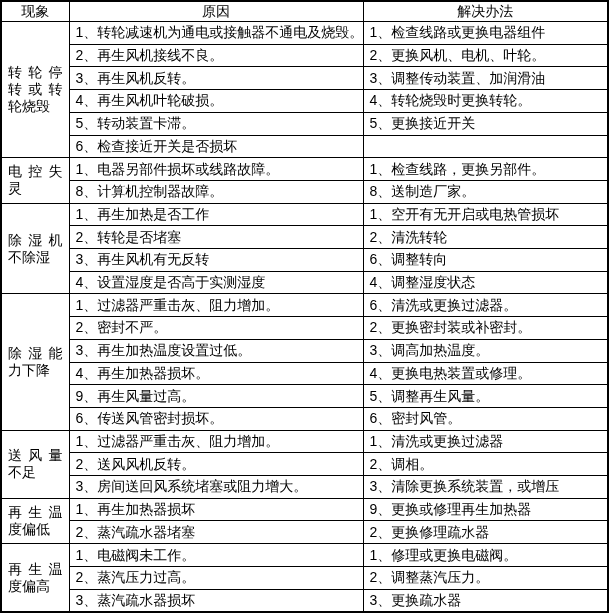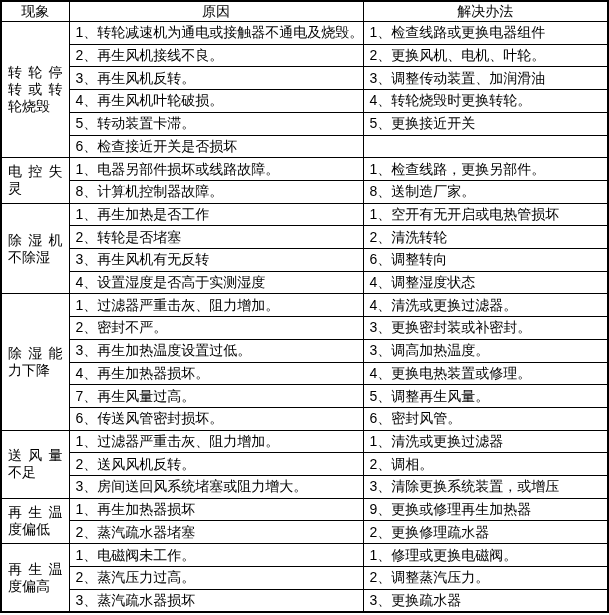--- a/index.html
+++ b/index.html
@@ -120,36 +120,36 @@
         <td class="sol">6、调整转向</td>
       </tr>
       <tr>
         <td class="cause">4、设置湿度是否高于实测湿度</td>
         <td class="sol">4、调整湿度状态</td>
       </tr>
 
       <tr>
         <td class="phen" rowspan="6">除湿能力下降</td>
         <td class="cause">1、过滤器严重击灰、阻力增加。</td>
-        <td class="sol">4、清洗或更换过滤器。</td>
+        <td class="sol">6、清洗或更换过滤器。</td>
       </tr>
       <tr>
         <td class="cause">2、密封不严。</td>
-        <td class="sol">3、更换密封装或补密封。</td>
+        <td class="sol">2、更换密封装或补密封。</td>
       </tr>
       <tr>
         <td class="cause">3、再生加热温度设置过低。</td>
         <td class="sol">3、调高加热温度。</td>
       </tr>
       <tr>
         <td class="cause">4、再生加热器损坏。</td>
         <td class="sol">4、更换电热装置或修理。</td>
       </tr>
       <tr>
-        <td class="cause">7、再生风量过高。</td>
+        <td class="cause">9、再生风量过高。</td>
         <td class="sol">5、调整再生风量。</td>
       </tr>
       <tr>
         <td class="cause">6、传送风管密封损坏。</td>
         <td class="sol">6、密封风管。</td>
       </tr>
 
       <tr>
         <td class="phen" rowspan="3">送风量不足</td>
         <td class="cause">1、过滤器严重击灰、阻力增加。</td>

